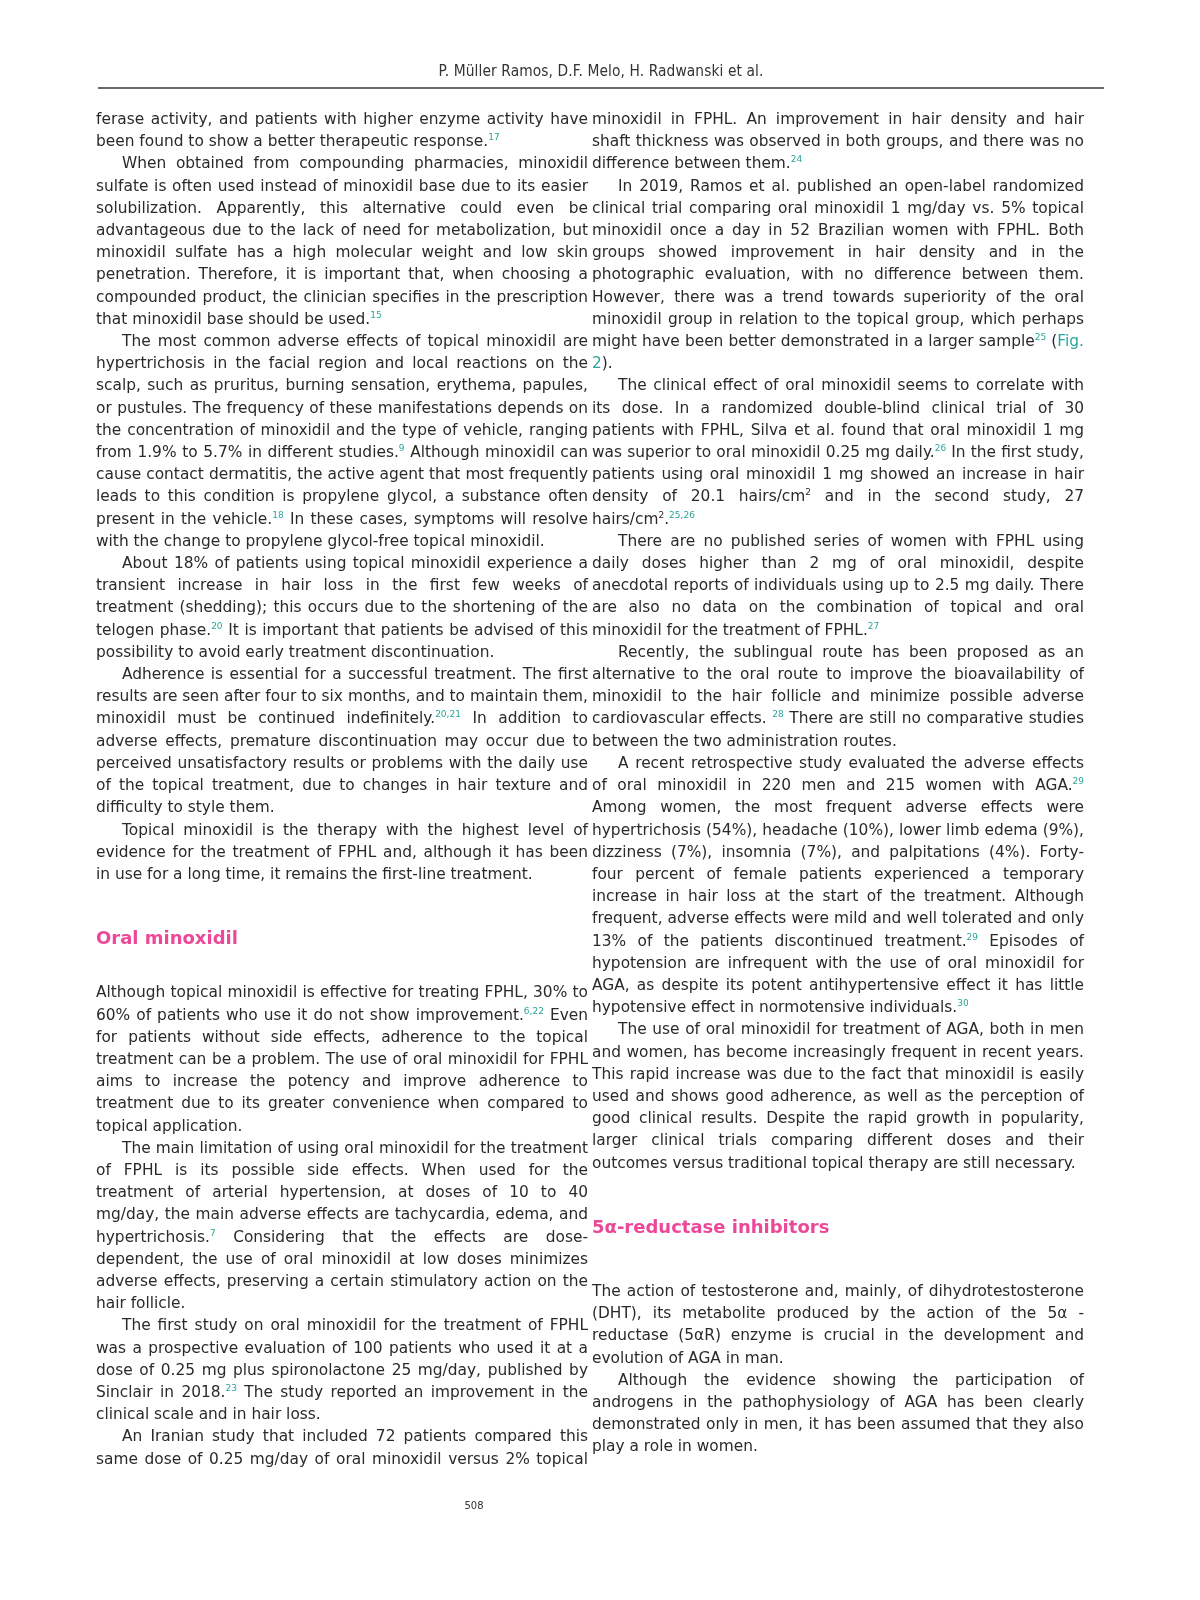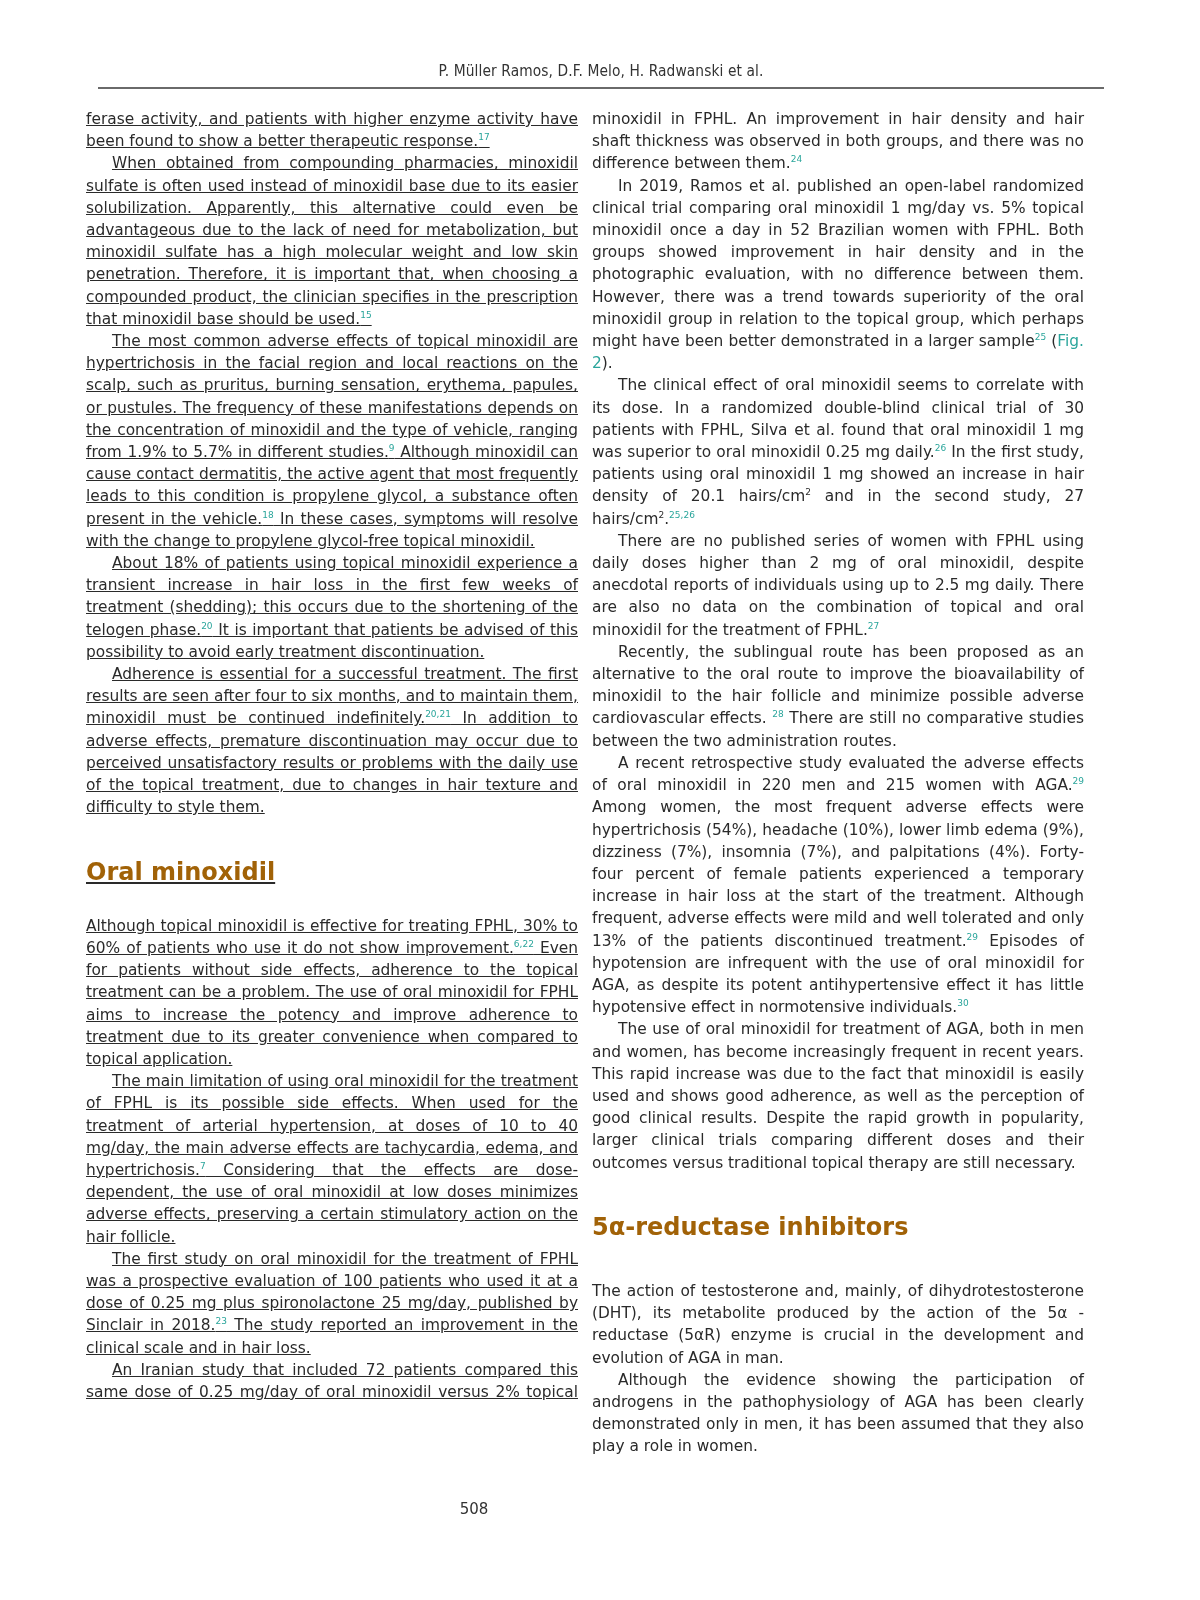--- a/index.html
+++ b/index.html
@@ -5,42 +5,43 @@
   html, body { margin: 0; padding: 0; background: #ffffff; }
   body { width: 1200px; height: 1600px; position: relative; overflow: hidden;
          font-family: "DejaVu Sans", sans-serif; color: #2a2a2a; }
   .running-head { position: absolute; left: 98px; top: 62px; width: 1006px; text-align: center;
                   font-family: "DejaVu Sans", sans-serif; font-size: 15px; color: #333;
                   letter-spacing: 0.1px; transform: scaleX(0.92); }
   .rule { position: absolute; left: 98px; top: 87px; width: 1006px; height: 0;
           border-top: 2px solid #6a6a6a; }
   .col { position: absolute; top: 108px; width: 492px;
          font-size: 15.4px; line-height: 22.2px; text-align: justify; }
-  .col.left { left: 86px; text-decoration: underline; }
+  .col.left { left: 96px; }
   .col.right { left: 592px; }
   .col p { margin: 0; text-indent: 26px; hyphens: manual; }
   .col p.noindent { text-indent: 0; }
   sup { color: #2aa59b; font-size: 9px; line-height: 0; vertical-align: 6px; }
   .link { color: #2aa59b; }
-  h2 { color: #a16207; font-size: 24px; font-weight: bold; margin: 0; }
+  h2 { color: #ec4899; font-size: 18px; font-weight: bold; margin: 0; }
   .page-num { position: absolute; left: 0; width: 948px; top: 1500px; text-align: center;
-              font-size: 15px; color: #333; }
+              font-size: 10px; color: #333; }
 </style>
 </head>
 <body>
 
 <div class="running-head">P. Müller Ramos, D.F. Melo, H. Radwanski et al.</div>
 <div class="rule"></div>
 
 <div class="col left">
   <p class="noindent"><span>ferase activity, and patients with higher enzyme activity have been found to show a better therapeutic response.</span><sup>17</sup></p>
   <p><span>When obtained from compounding pharmacies, minoxidil sulfate is often used instead of minoxidil base due to its easier solubilization. Apparently, this alternative could even be advantageous due to the lack of need for metabolization, but minoxidil sulfate has a high molecular weight and low skin penetration. Therefore, it is important that, when choosing a compounded product, the clinician specifies in the prescription that minoxidil base should be used.</span><sup>15</sup></p>
   <p><span>The most common adverse effects of topical minoxidil are hypertrichosis in the facial region and local reactions on the scalp, such as pruritus, burning sensation, erythema, papules, or pustules. The frequency of these manifestations depends on the concentration of minoxidil and the type of vehicle, ranging from 1.9% to 5.7% in different studies.</span><sup>9</sup><span> Although minoxidil can cause contact dermatitis, the active agent that most frequently leads to this condition is propylene glycol, a substance often present in the vehicle.</span><sup>18</sup><span> In these cases, symptoms will resolve with the change to propylene glycol-free topical minoxidil.</span></p>
   <p><span>About 18% of patients using topical minoxidil experience a transient increase in hair loss in the first few weeks of treatment (shedding); this occurs due to the shortening of the telogen phase.</span><sup>20</sup><span> It is important that patients be advised of this possibility to avoid early treatment discontinuation.</span></p>
   <p><span>Adherence is essential for a successful treatment. The first results are seen after four to six months, and to maintain them, minoxidil must be continued indefinitely.</span><sup>20,21</sup><span> In addition to adverse effects, premature discontinuation may occur due to perceived unsatisfactory results or problems with the daily use of the topical treatment, due to changes in hair texture and difficulty to style them.</span></p>
+  <p><span>Topical minoxidil is the therapy with the highest level of evidence for the treatment of FPHL and, although it has been in use for a long time, it remains the first-line treatment.</span></p>
   <h2 style="margin-top:42px;margin-bottom:32px;">Oral minoxidil</h2>
   <p class="noindent"><span>Although topical minoxidil is effective for treating FPHL, 30% to 60% of patients who use it do not show improvement.</span><sup>6,22</sup><span> Even for patients without side effects, adherence to the topical treatment can be a problem. The use of oral minoxidil for FPHL aims to increase the potency and improve adherence to treatment due to its greater convenience when compared to topical application.</span></p>
   <p><span>The main limitation of using oral minoxidil for the treatment of FPHL is its possible side effects. When used for the treatment of arterial hypertension, at doses of 10 to 40 mg/day, the main adverse effects are tachycardia, edema, and hypertrichosis.</span><sup>7</sup><span> Considering that the effects are dose-dependent, the use of oral minoxidil at low doses minimizes adverse effects, preserving a certain stimulatory action on the hair follicle.</span></p>
   <p><span>The first study on oral minoxidil for the treatment of FPHL was a prospective evaluation of 100 patients who used it at a dose of 0.25 mg plus spironolactone 25 mg/day, published by Sinclair in 2018.</span><sup>23</sup><span> The study reported an improvement in the clinical scale and in hair loss.</span></p>
   <p style="text-align-last: justify;"><span>An Iranian study that included 72 patients compared this same dose of 0.25 mg/day of oral minoxidil versus 2% topical</span></p>
 </div>
 
 <div class="col right">
   <p class="noindent"><span>minoxidil in FPHL. An improvement in hair density and hair shaft thickness was observed in both groups, and there was no difference between them.</span><sup>24</sup></p>
   <p><span>In 2019, Ramos et al. published an open-label randomized clinical trial comparing oral minoxidil 1 mg/day vs. 5% topical minoxidil once a day in 52 Brazilian women with FPHL. Both groups showed improvement in hair density and in the photographic evaluation, with no difference between them. However, there was a trend towards superiority of the oral minoxidil group in relation to the topical group, which perhaps might have been better demonstrated in a larger sample</span><sup>25</sup><span> (</span><span class="link">Fig. 2</span><span>).</span></p>

